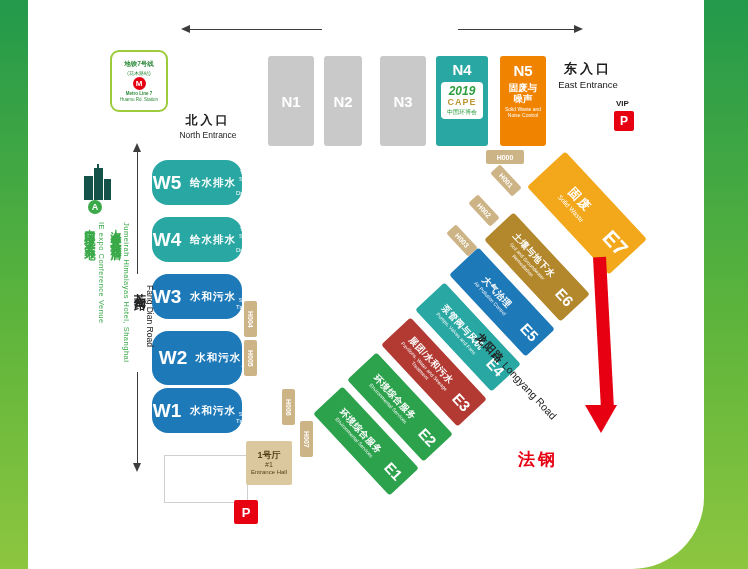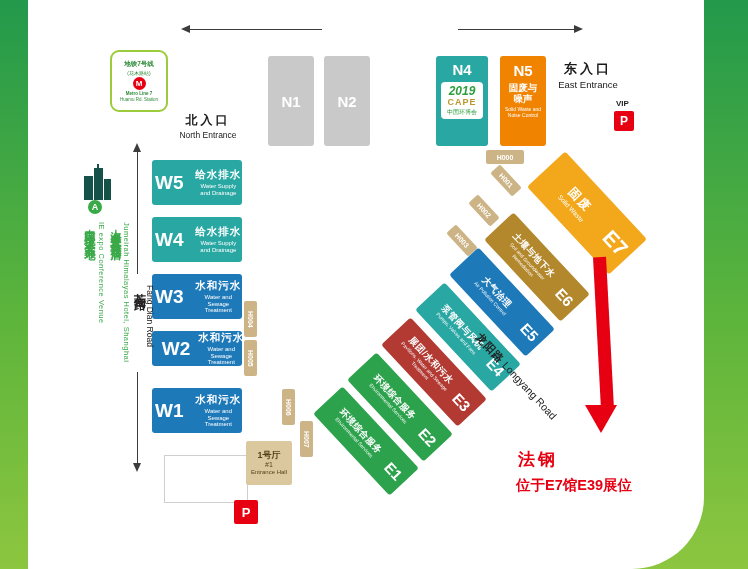--- a/index.html
+++ b/index.html
@@ -22,23 +22,23 @@
   .road-label .en { font-size: 12.5px; }
 
   .hall { position: absolute; color: #fff; display: flex; align-items: center; justify-content: center; border-radius: 3px; }
   .hall-gray{background:#c9c9c9;text-align:right;} .hall-teal{background:#29a7a3;} .hall-blue{background:#1e79b9;}
   .hall-green{background:#2ca24d;} .hall-orange{background:#f08300;} .hall-yellow{background:#f3a81c;}
   .hall-maroon{background:#b23a33;} .hall-gold{background:#b3872c;}
 
   .north-hall { flex-direction: column; }
   .north-hall .code { font-size: 15px; font-weight: bold; }
 
-  .west-hall { gap: 8px; }
+  .west-hall { gap: 8px; border-radius: 16px; }
   .west-hall .code { font-size: 19px; font-weight: bold; width: 38px; text-align: center; }
-  .west-col { display: flex; flex-direction: column; align-items: center; width: 52px; }
+  .west-col { display: flex; flex-direction: row; align-items: center; width: 52px; }
   .west-col .zh { font-size: 10.5px; font-weight: bold; letter-spacing: 1px; white-space: nowrap; }
   .west-col .en { font-size: 6px; line-height: 1.15; text-align: center; margin-top: 1px; }
 
   .east-hall { transform: rotate(47deg); gap: 3px; padding: 0 6px; justify-content: space-between; }
   .east-col { display: flex; flex-direction: column; align-items: center; flex: 1; }
   .east-col .zh { font-size: 9px; font-weight: bold; letter-spacing: 0.5px; white-space: nowrap; }
   .east-col .en { font-size: 5px; line-height: 1.1; text-align: center; max-width: 66px; }
   .east-hall .code { font-size: 15px; font-weight: bold; }
   .east-hall.big .east-col .zh { font-size: 12px; letter-spacing: 2px; }
   .east-hall.big .east-col .en { font-size: 6.5px; }
@@ -121,22 +121,25 @@
     <div class="l1">地铁7号线</div>
     <div class="l2">(花木路站)</div>
     <div class="metro-logo">M</div>
     <div class="l3">Metro Line 7</div>
     <div class="l4">Huamu Rd. Station</div>
   </div>
 
   <div class="hall north-hall hall-gray" style="left:268px;top:56px;width:46px;height:90px;">
     <span class="code">N1</span>
   </div>
-  <div class="hall north-hall hall-gray" style="left:324px;top:56px;width:46px;height:90px;">
+  <div class="hall north-hall hall-gray" style="left:324px;top:56px;width:38px;height:90px;">
     <span class="code">N2</span>
+  </div>
+  <div class="hall north-hall hall-gray" style="left:380px;top:56px;width:46px;height:90px;">
+    <span class="code">N3</span>
   </div>
   <div class="hall north-hall hall-teal" style="left:436px;top:56px;width:52px;height:90px;justify-content:flex-start;padding-top:5px;">
     <span class="code">N4</span>
     <div class="expo-logo">
       <div class="year">2019</div>
       <div class="name">CAPE</div>
       <div class="lzh">中国环博会</div>
     </div>
   </div>
   <div class="hall north-hall hall-orange" style="left:500px;top:56px;width:46px;height:90px;justify-content:flex-start;padding-top:6px;">
@@ -171,21 +174,21 @@
         <span class="en">Water Supply and Drainage</span>
       </div>
   </div>
   <div class="hall west-hall hall-blue" style="left:152px;top:274px;width:90px;height:45px;">
     <span class="code">W3</span>
     <div class="west-col">
         <span class="zh">水和污水</span>
         <span class="en">Water and Sewage Treatment</span>
       </div>
   </div>
-  <div class="hall west-hall hall-blue" style="left:152px;top:331px;width:90px;height:35px;padding-left:12px;">
+  <div class="hall west-hall hall-blue" style="left:152px;top:331px;width:90px;height:54px;padding-left:12px;">
     <span class="code">W2</span>
     <div class="west-col">
         <span class="zh">水和污水</span>
         <span class="en">Water and Sewage Treatment</span>
       </div>
   </div>
   <div class="hall west-hall hall-blue" style="left:152px;top:388px;width:90px;height:45px;">
     <span class="code">W1</span>
     <div class="west-col">
         <span class="zh">水和污水</span>
@@ -261,21 +264,20 @@
   <div class="ehall-box" style="left:246px;top:441px;width:46px;height:44px;">
     <span class="zh">1号厅</span>
     <span class="no">#1</span>
     <span class="en">Entrance Hall</span>
   </div>
   <div class="p-badge" style="left:234px;top:500px;width:24px;height:24px;font-size:13px;">P</div>
 
   <div class="arrow-shaft"></div>
   <div class="arrow-head"></div>
   <div class="note-name">法钢</div>
-  <div class="note-loc">位于E7馆E39展位</div>
 
   <svg style="position:absolute;left:82px;top:164px;" width="30" height="36">
     <rect x="2" y="12" width="9" height="24" fill="#14524a"></rect>
     <rect x="12" y="4" width="9" height="32" fill="#14524a"></rect>
     <rect x="22" y="15" width="7" height="21" fill="#14524a"></rect>
     <rect x="15" y="0" width="2" height="5" fill="#14524a"></rect>
   </svg>
   <div class="a-marker">A</div>
   <div class="vgreen zh" style="left:82px;top:220px;">中国环境技术大会主办地</div>
   <div class="vgreen en" style="left:97px;top:222px;">IE expo Conference Venue</div>

